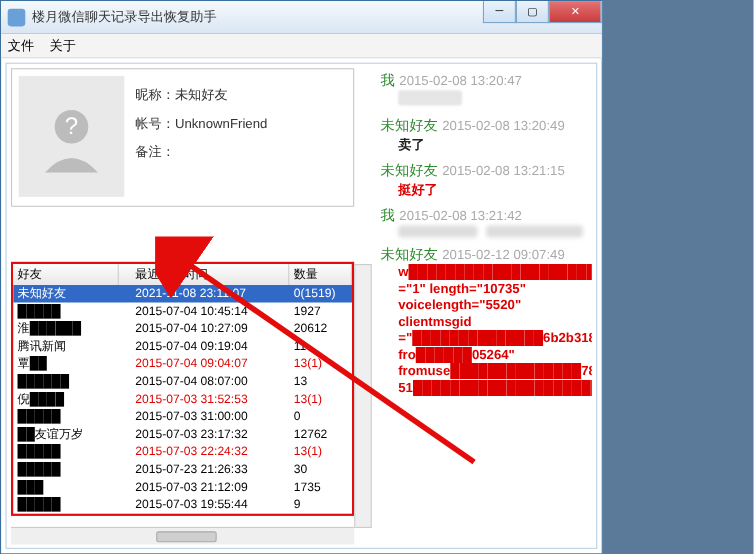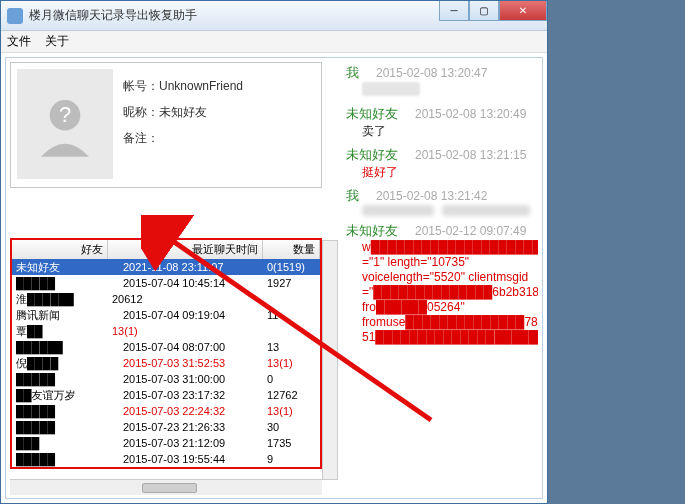--- a/index.html
+++ b/index.html
@@ -14,37 +14,37 @@
   .menubar { height:22px; background:#f4f4f4; border-bottom:1px solid #ddd; display:flex; padding:0 6px; gap:14px; font-size:12px; align-items:center;}
   .content { position:absolute; left:4px; right:4px; top:56px; bottom:4px; background:#fff; border:1px solid #bcd0e5;}
   
   .leftpane { position:absolute; left:4px; top:4px; width:312px; bottom:4px;}
   .profile { border:1px solid #c8c8c8; height:126px; display:flex;}
   .avatar { width:96px; height:110px; margin:6px; background:#e9e9e9; display:flex; align-items:center; justify-content:center;}
   .avatar svg{width:70px;height:70px;}
   .pfields { flex:1; padding:10px 4px; font-size:12px; line-height:26px; color:#333;}
   .table { margin-top:50px; border:2px solid #e40b0b; font-size:12px;}
   .thead { display:flex; background:linear-gradient(#fdfdfd,#e8e8e8); font-size:11px;}
-  .thead div{ padding:2px 4px; border-right:1px solid #ccc;text-align:right;}
+  .thead div{ padding:2px 4px; border-right:1px solid #ccc;}
   .c1{width:96px;} .c2{width:144px;margin-left:11px;} .c3{flex:1;}
   .rows { max-height:222px; overflow:hidden;}
   .row { display:flex; font-size:11px; line-height:16px;}
   .row div{ padding:0 4px; white-space:nowrap; overflow:hidden;}
   .row.sel { background:#3169c6; color:#fff;}
   .red { color:#d00;}
   .blur { background:#ddd; filter:blur(2px); border-radius:3px; display:inline-block; height:11px;}
   .scroll { position:absolute; right:-16px; top:178px; width:16px; bottom:14px; background:#efefef; border:1px solid #ccc;}
   .hscroll { position:absolute; left:0; right:0; bottom:-1px; height:16px; background:#efefef; border-top:1px solid #ccc; display:flex; align-items:center;}
   .hscroll .thumb{ width:55px; height:10px; margin-left:132px; background:#cfcfcf; border:1px solid #aaa; border-radius:2px;}
   
   .rightpane { position:absolute; left:332px; right:4px; top:4px; bottom:4px; overflow:hidden; font-size:13px; padding:2px 8px;}
   .msg { margin-bottom:6px;}
   .who-me { color:#2e8b2e; font-weight:normal;}
-  .ts { color:#aaa; font-size:12px; margin-left:17px;}
-  .txt { margin-left:16px; color:#222; font-size:12px;}
+  .ts { color:#aaa; font-size:12px; margin-left:4px;}
+  .txt { margin-left:16px; color:#222; font-size:12px;font-weight:bold;}
   .txt.red { color:#d00;}
   .imghold { margin-left:16px; display:inline-block; width:58px; height:14px; background:#e5e5e5; filter:blur(1px); border-radius:3px;}
   
   .arrow { position:absolute; pointer-events:none; left:140px; top:214px;}
 </style>
 </head>
 <body>
 
 <div class="window">
   <div class="titlebar">
@@ -66,22 +66,22 @@
     <div class="leftpane">
       <div class="profile">
         <div class="avatar">
           <svg viewBox="0 0 64 64">
               <circle cx="32" cy="24" r="14" fill="#bcbcbc"></circle>
               <text x="32" y="30" text-anchor="middle" font-size="20" fill="#fff">?</text>
               <path d="M10 62 Q32 38 54 62 Z" fill="#bcbcbc"></path>
             </svg>
         </div>
         <div class="pfields">
+          <div><span>昵称：</span><span>未知好友</span></div>
           <div><span>帐号：</span><span>UnknownFriend</span></div>
-          <div><span>昵称：</span><span>未知好友</span></div>
           <div><span>备注：</span></div>
         </div>
       </div>
 
       <div class="table">
         <div class="thead">
           <div class="c1">好友</div>
           <div class="c2">最近聊天时间</div>
           <div class="c3">数量</div>
         </div>
@@ -91,29 +91,31 @@
               <div class="c2 ">2021-11-08 23:11:07</div>
               <div class="c3 ">0(1519)</div>
             </div>
             <div class="row">
               <div class="c1">█████</div>
               <div class="c2 ">2015-07-04 10:45:14</div>
               <div class="c3 ">1927</div>
             </div>
             <div class="row">
               <div class="c1">淮██████</div>
+              <div class="c2 ">2015-07-04 10:27:09</div>
               <div class="c3 ">20612</div>
             </div>
             <div class="row">
               <div class="c1">腾讯新闻</div>
               <div class="c2 ">2015-07-04 09:19:04</div>
               <div class="c3 ">11</div>
             </div>
             <div class="row">
               <div class="c1">覃██</div>
+              <div class="c2 red">2015-07-04 09:04:07</div>
               <div class="c3 red">13(1)</div>
             </div>
             <div class="row">
               <div class="c1">██████</div>
               <div class="c2 ">2015-07-04 08:07:00</div>
               <div class="c3 ">13</div>
             </div>
             <div class="row">
               <div class="c1">倪████</div>
               <div class="c2 red">2015-07-03 31:52:53</div>

